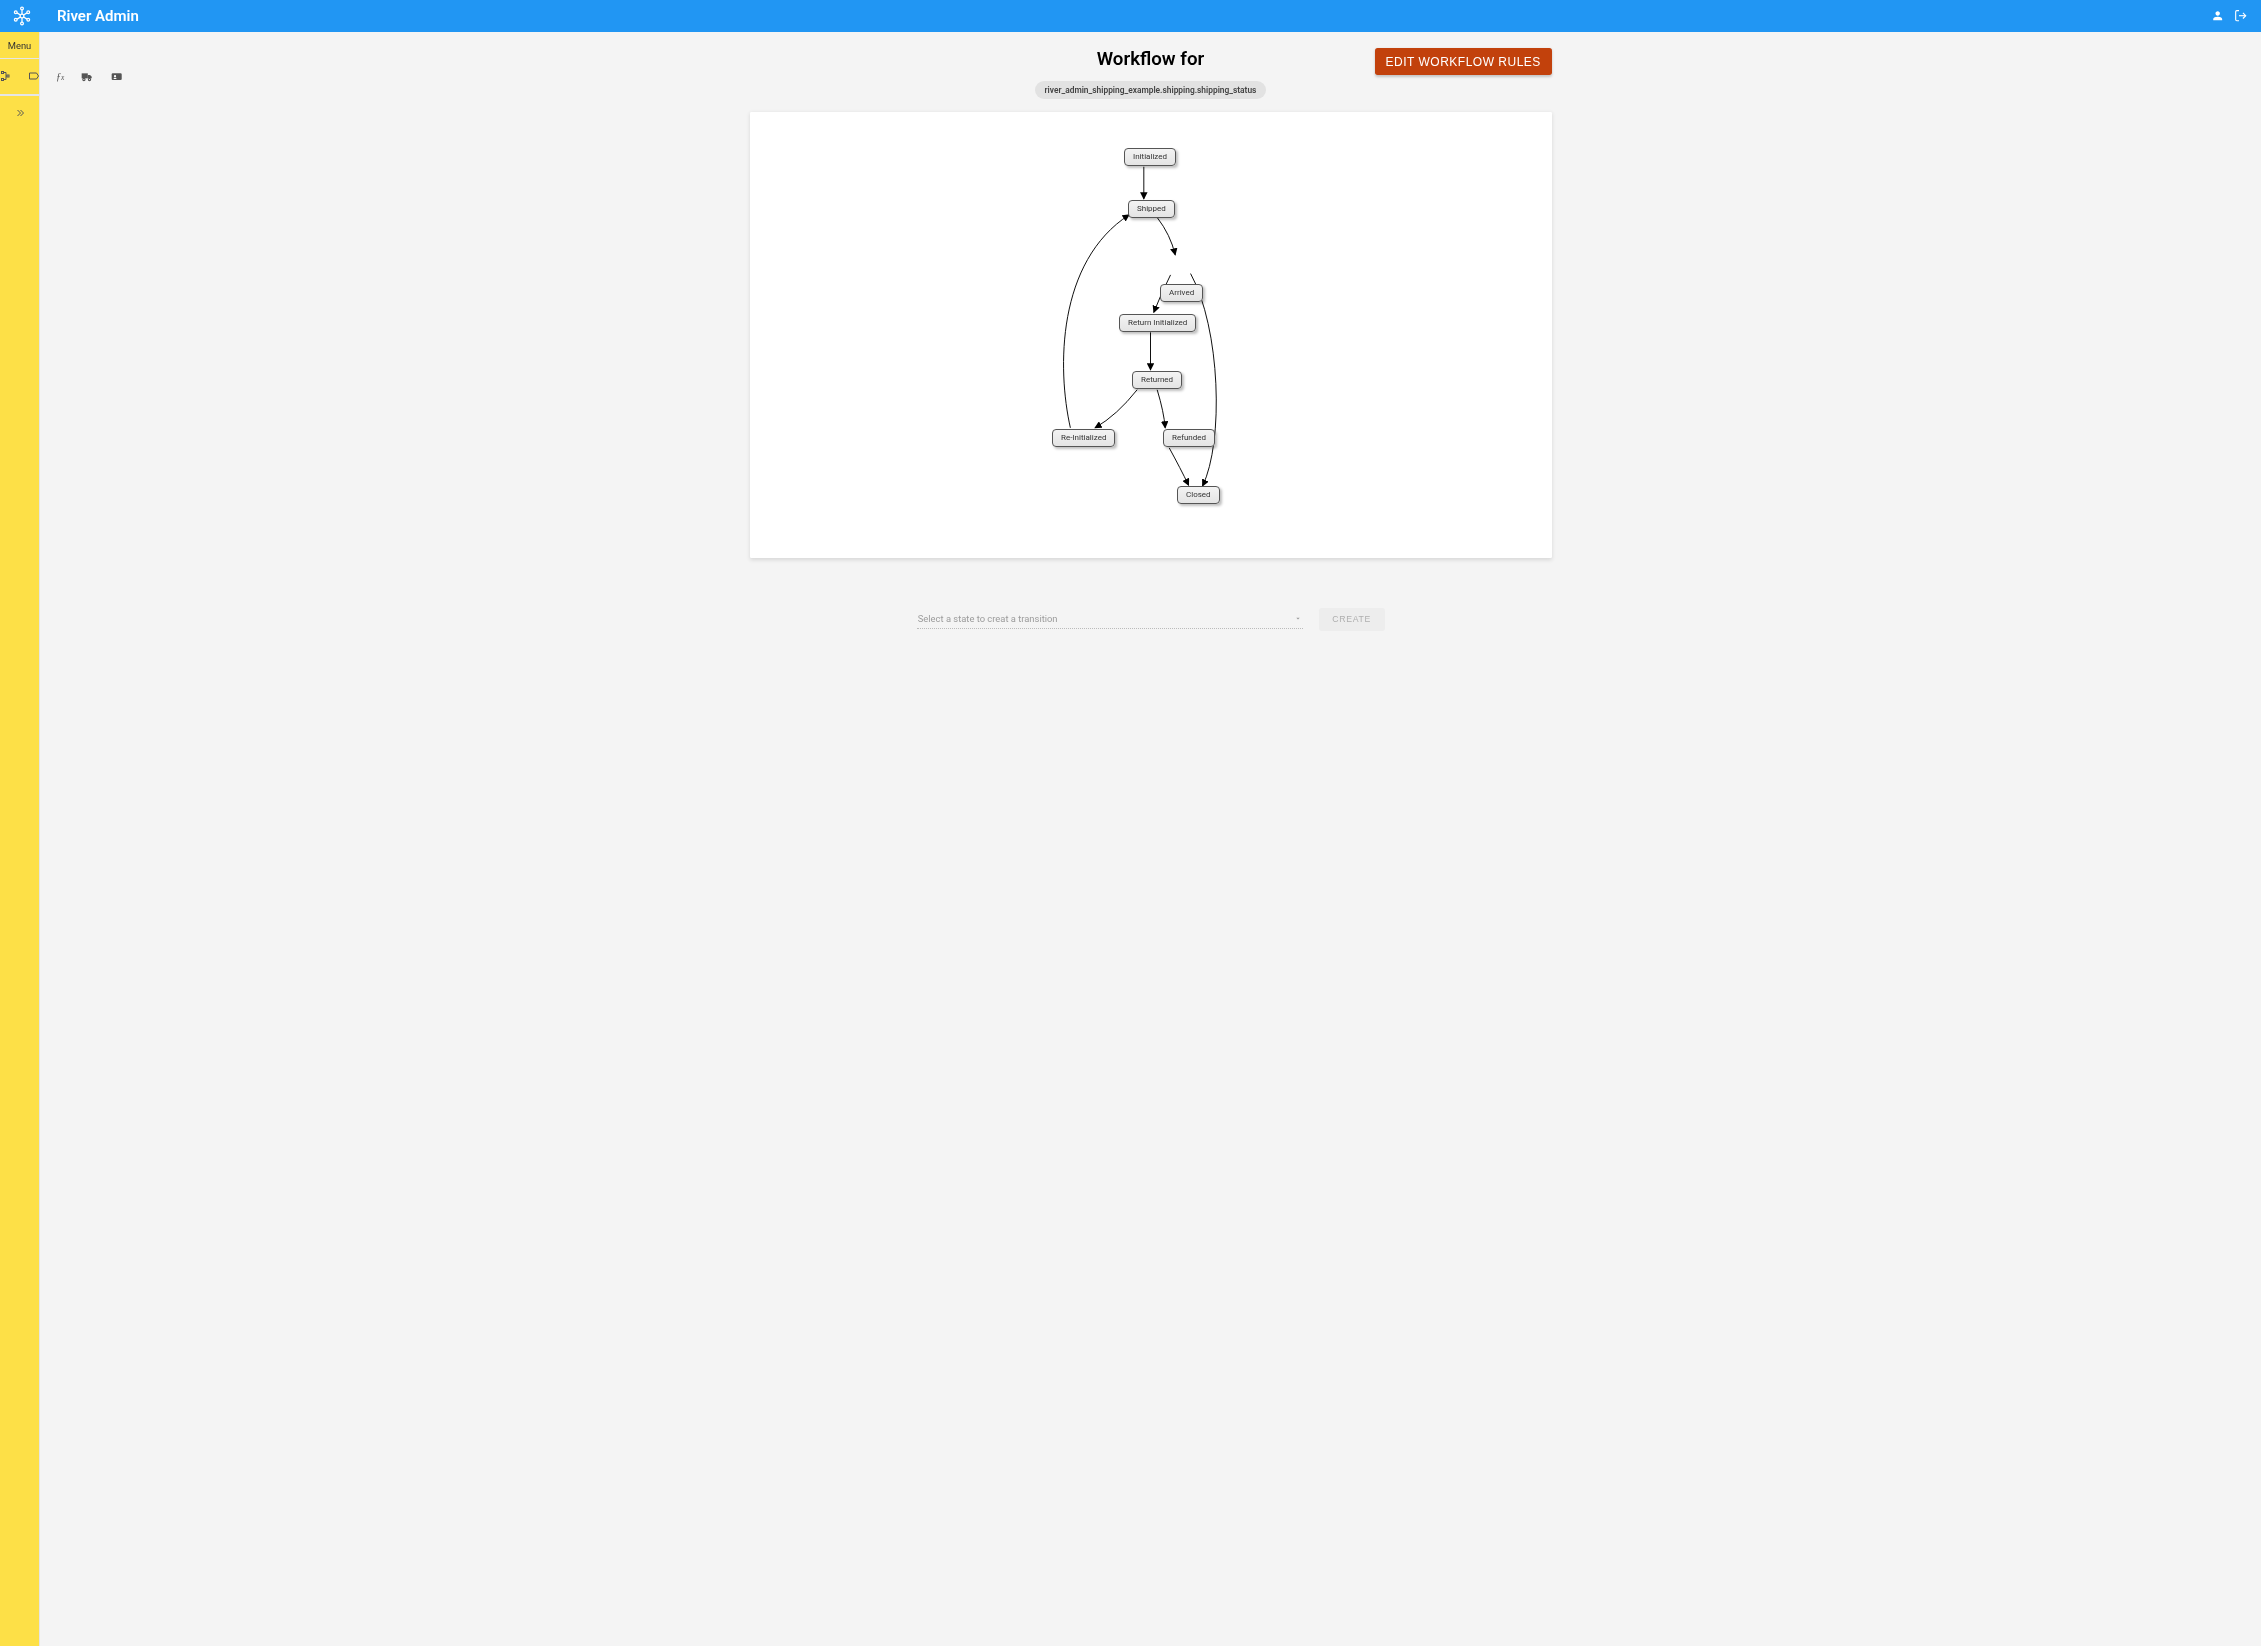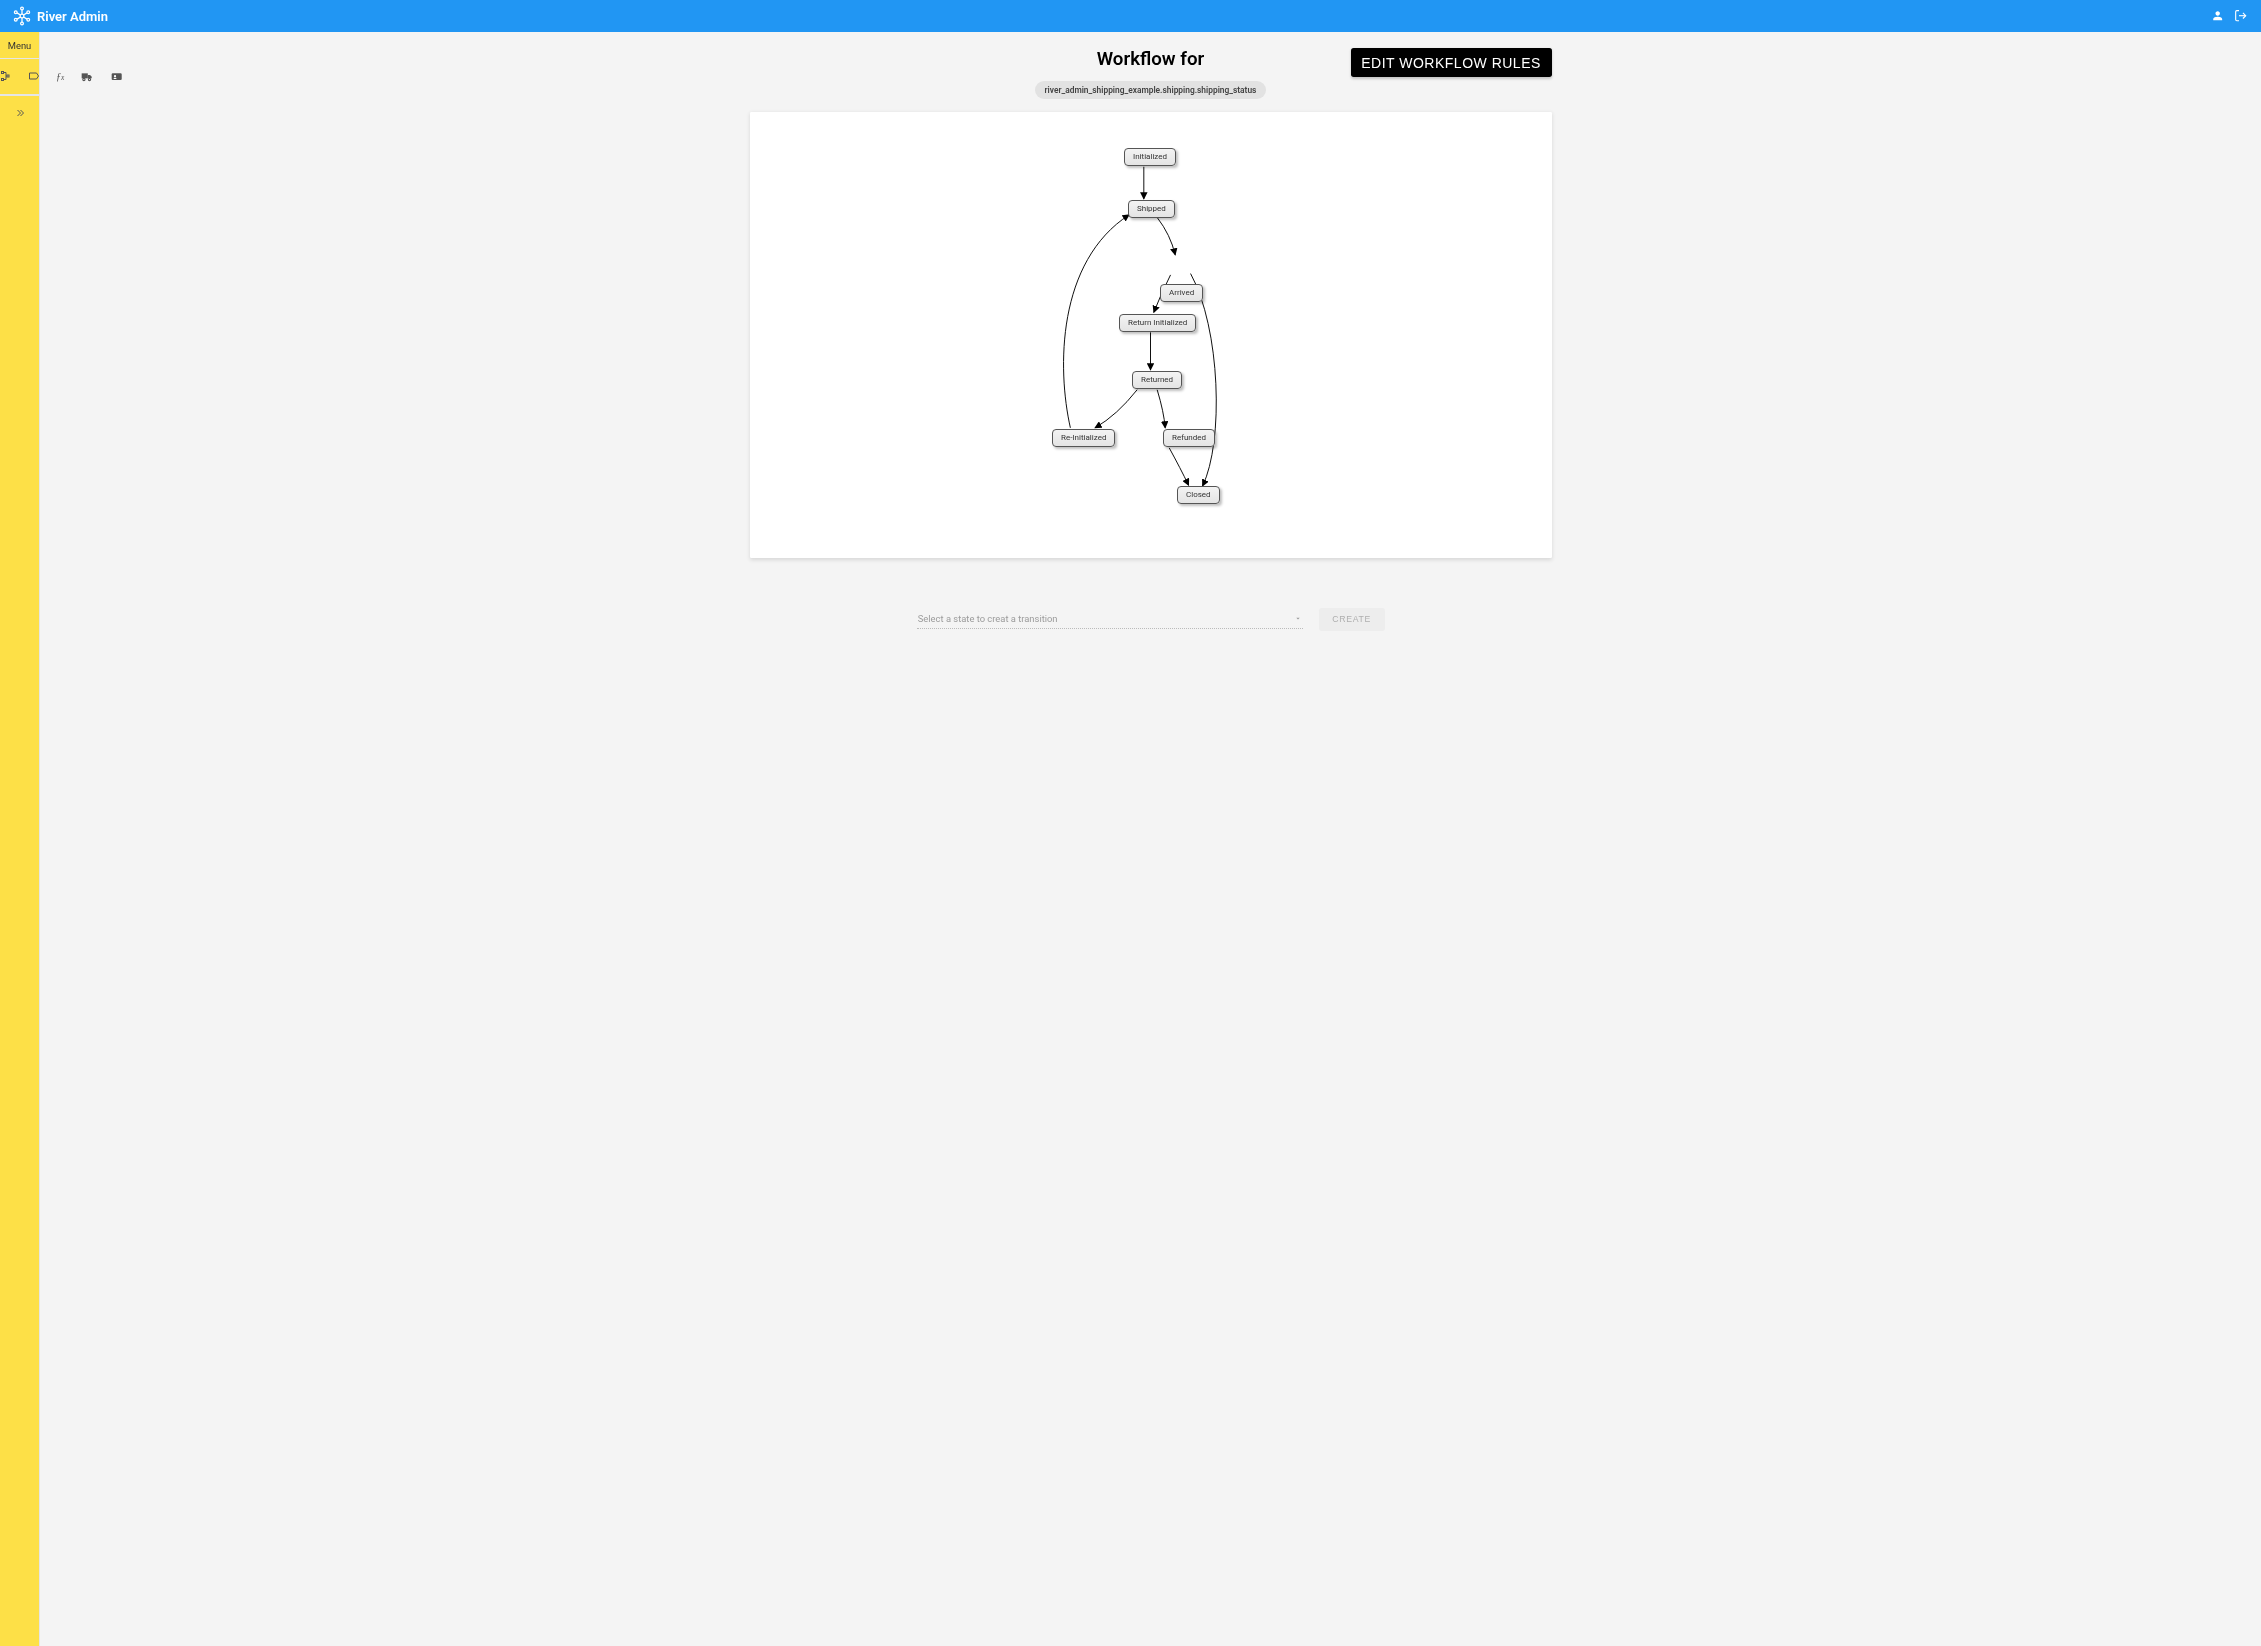--- a/index.html
+++ b/index.html
@@ -18,23 +18,23 @@
     color: #fff;
     display: flex;
     align-items: center;
     padding: 0 12px;
     position: relative;
     z-index: 5;
   }
   .topbar .brand {
     display: flex;
     align-items: center;
-    gap: 5px;
+    gap: 25px;
     font-weight: 600;
-    font-size: 13px;
+    font-size: 15px;
   }
   .topbar .brand svg { display: block; }
   .topbar .spacer { flex: 1; }
   .topbar .top-icon { width: 17.4px; height: 17.4px; display:flex; align-items:center; justify-content:center; cursor:pointer; }
 
   
   .layout { display: flex; height: calc(100% - 32px); }
 
   
   .sidebar {
@@ -86,26 +86,26 @@
     color: #444;
     padding: 4px 9.4px;
     border-radius: 10.7px;
     font-size: 8.4px;
     font-weight: 600;
   }
   .edit-rules-btn {
     position: absolute;
     right: 0;
     top: 0;
-    background: #000000;
+    background: #c2410c;
     color: #fff;
     border: none;
     padding: 6.7px 10.7px;
     border-radius: 2.7px;
-    font-size: 14px;
+    font-size: 12px;
     letter-spacing: 0.5px;
     font-weight: 500;
     cursor: pointer;
     box-shadow: 0 1.3px 2.7px rgba(0,0,0,.2);
   }
 
   
   .card {
     width: 100%;
     max-width: 802px;

